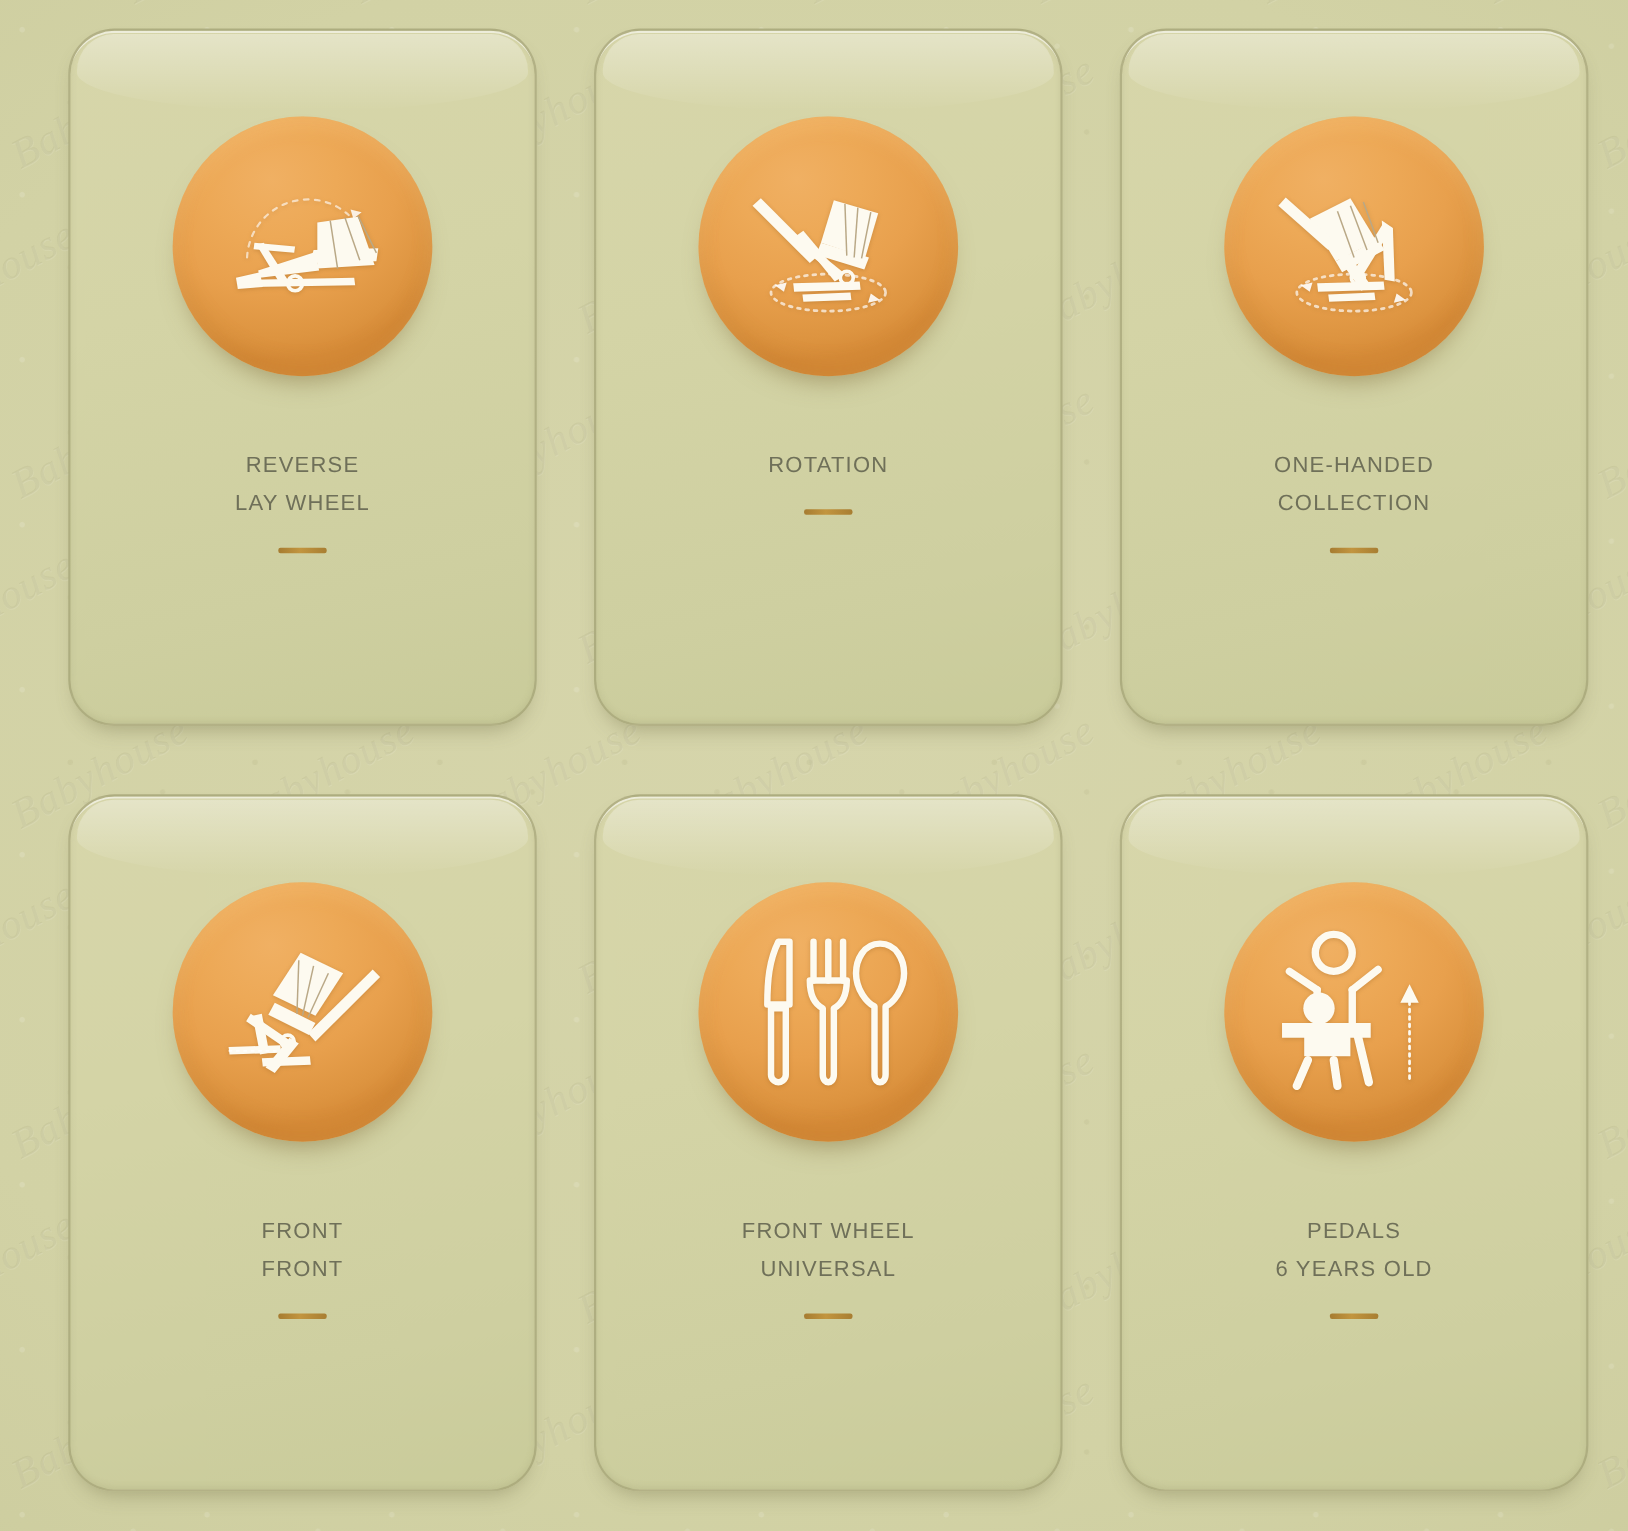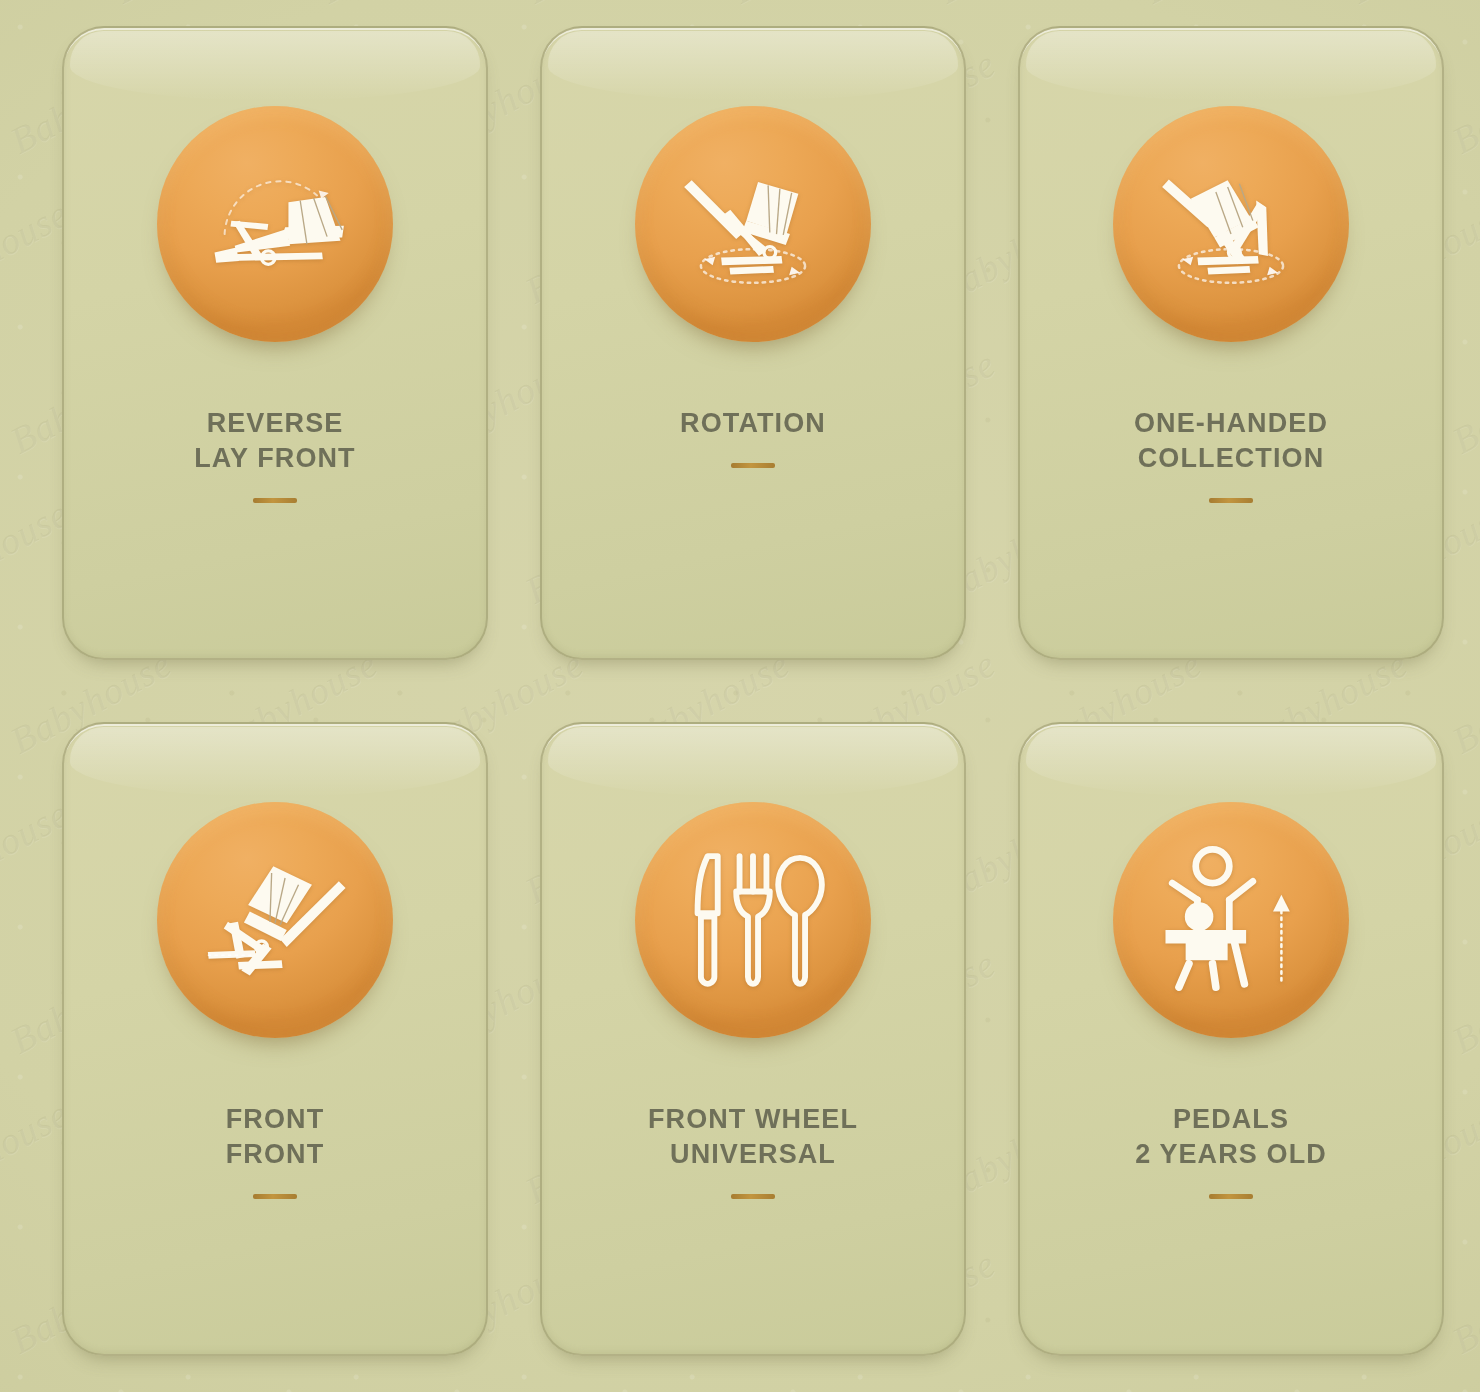--- a/index.html
+++ b/index.html
@@ -128,25 +128,25 @@
   
   .caption {
     position: absolute;
     left: 0; right: 0;
     top: 378px;
     text-align: center;
     padding: 0 18px;
   }
   .caption .line {
     display: block;
-    font-size: 27px;
+    font-size: 20px;
     line-height: 35px;
     letter-spacing: 1.1px;
     color: #6f7059;
-    font-weight: 700;
+    font-weight: 400;
     white-space: nowrap;
   }
   .divider {
     margin: 22px auto 0;
     width: 44px;
     height: 5px;
     border-radius: 2px;
     background: linear-gradient(to right, #a67c31, #c2953f 45%, #a87e32);
   }
 </style>
@@ -269,21 +269,21 @@
             <path d="M130 72 l8 52"></path>
             <path d="M146 69 l16 46"></path>
             <path d="M160 67 l20 40"></path>
           </g>
           <circle cx="92" cy="140" r="8" fill="none" stroke="#fdfaf0" stroke-width="4"></circle>
         </svg>
       </div>
     </div>
     <div class="caption">
       <span class="line">REVERSE</span>
-      <span class="line">LAY FRONT</span>
+      <span class="line">LAY WHEEL</span>
       <div class="divider"></div>
     </div>
   </div>
 
   <div class="card">
     <div class="badge-wrap">
       <div class="badge">
         <svg viewBox="0 0 200 200">
           <g fill="none" stroke="#ffffff" stroke-opacity=".68" stroke-width="3" stroke-dasharray="3 6" stroke-linecap="round">
             <ellipse cx="100" cy="150" rx="62" ry="20"></ellipse>
@@ -432,18 +432,18 @@
           </g>
           <g stroke="#fdfaf0" stroke-width="3" stroke-dasharray="3 5" stroke-linecap="round" fill="none">
             <path d="M160 172 L160 86"></path>
           </g>
           <path d="M160 70 l10 20 -20 0 z" fill="#fdfaf0"></path>
         </svg>
       </div>
     </div>
     <div class="caption">
       <span class="line">PEDALS</span>
-      <span class="line">2 YEARS OLD</span>
+      <span class="line">6 YEARS OLD</span>
       <div class="divider"></div>
     </div>
   </div>
 
 </div>
 
 </body></html>

